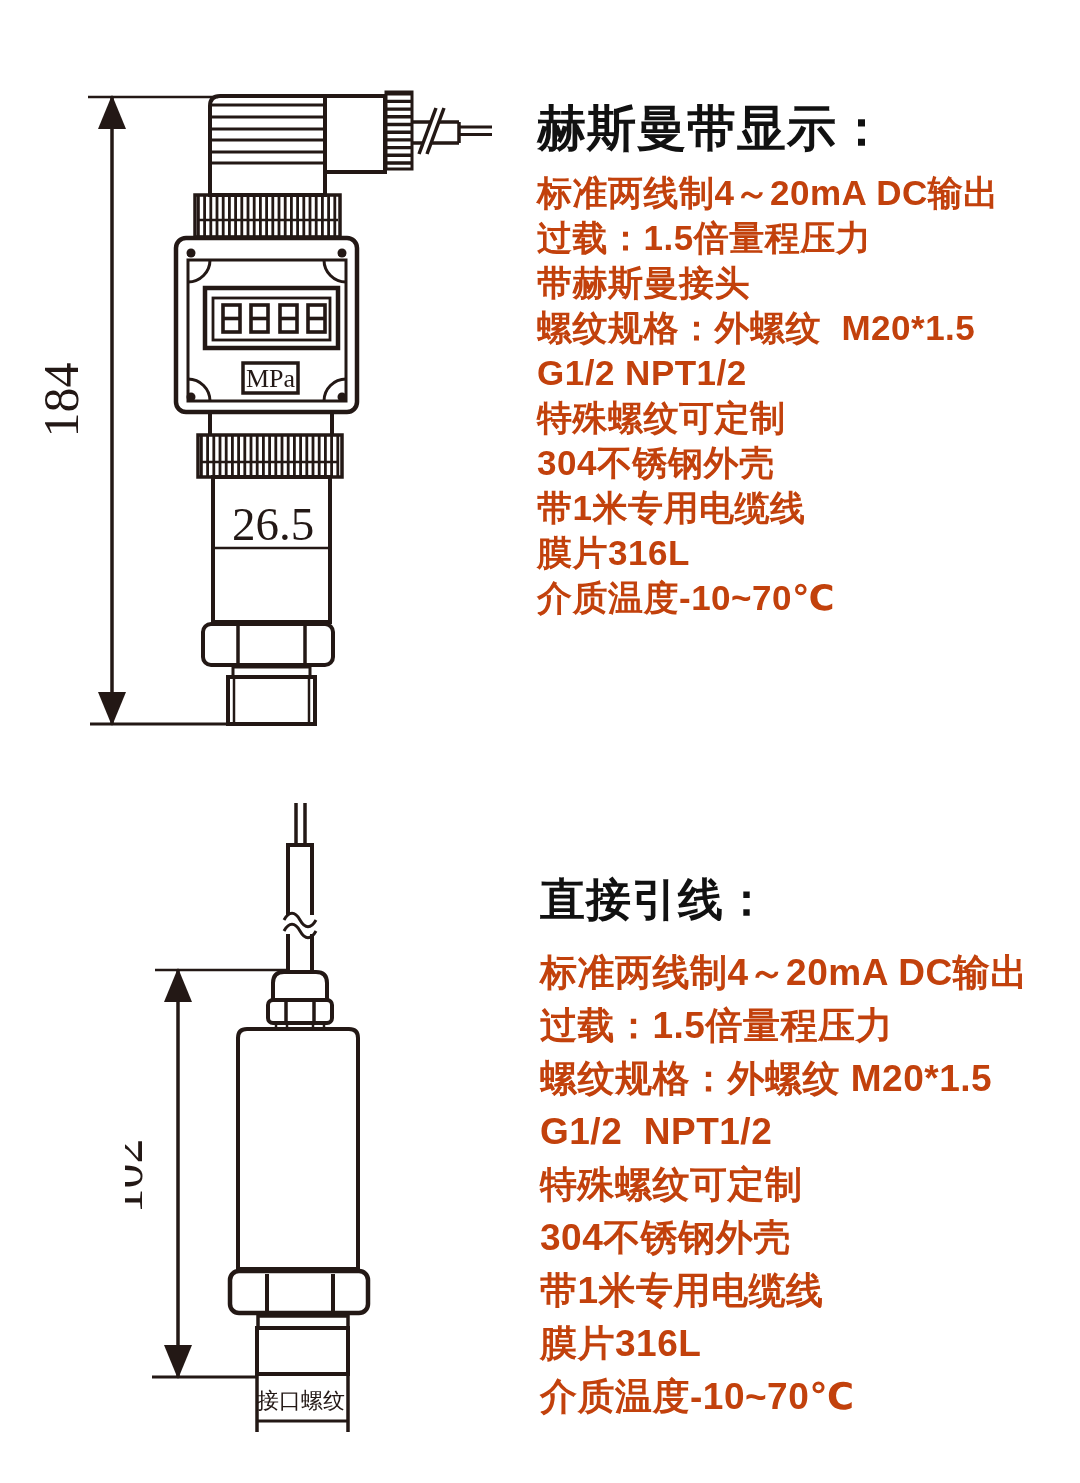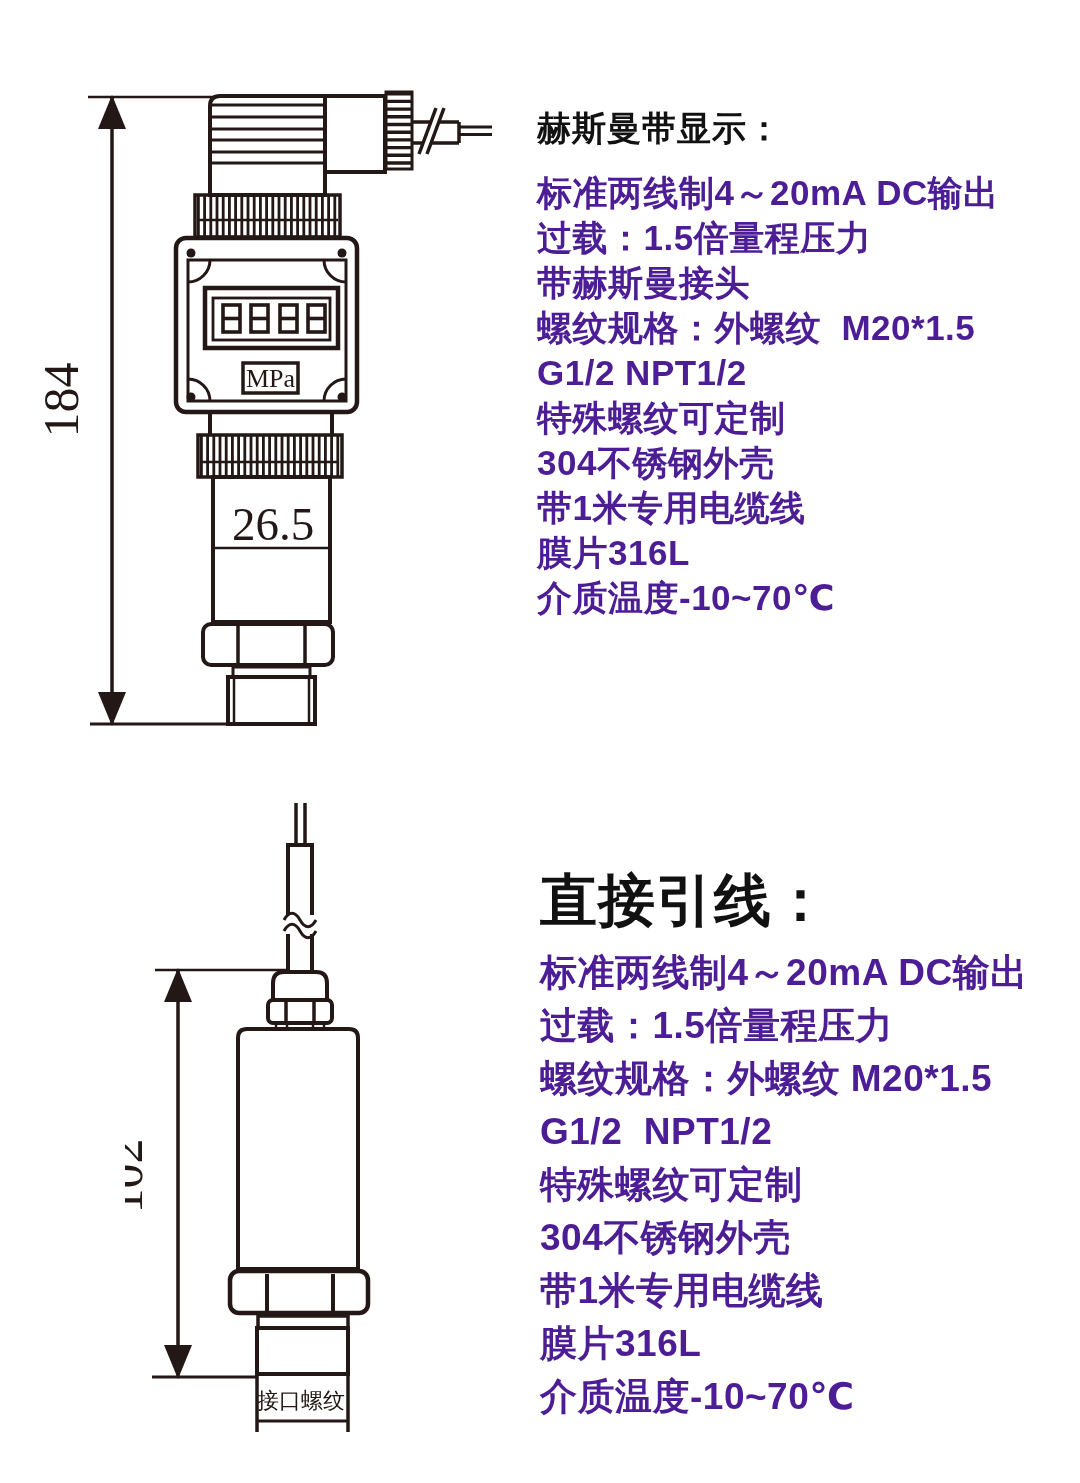--- a/index.html
+++ b/index.html
@@ -11,23 +11,23 @@
   .fig-top{left:40px;top:80px;width:480px;height:670px;}
   .fig-bottom{left:125px;top:790px;width:265px;height:650px;}
   svg .ln{stroke:#231815;fill:none;}
   svg .fil{fill:#231815;stroke:none;}
   svg .wht{fill:#ffffff;stroke:none;}
   svg text{fill:#231815;font-family:"Liberation Serif","DejaVu Serif",serif;}
   .spec{position:absolute;}
   .spec-top{left:537px;top:100px;width:540px;}
   .spec-bottom{left:540px;top:870px;width:540px;}
   .spec-title{font-weight:700;color:#111;letter-spacing:1px;}
-  .spec-top .spec-title{font-size:34px;line-height:56px;margin-bottom:14px;}
-  .spec-bottom .spec-title{font-size:57px;line-height:60px;margin-bottom:16px;}
-  .spec-line{font-weight:700;color:#4c1d95;white-space:pre;letter-spacing:0.5px;}
+  .spec-top .spec-title{font-size:49px;line-height:56px;margin-bottom:14px;}
+  .spec-bottom .spec-title{font-size:45px;line-height:60px;margin-bottom:16px;}
+  .spec-line{font-weight:700;color:#c2410c;white-space:pre;letter-spacing:0.5px;}
   .spec-top .spec-line{font-size:35px;line-height:45px;}
   .spec-bottom .spec-line{font-size:37px;line-height:53px;}
 </style>
 </head>
 <body>
 
 <div class="page">
 
   <svg class="fig fig-top" viewBox="40 80 480 670" xmlns="http://www.w3.org/2000/svg">
 

